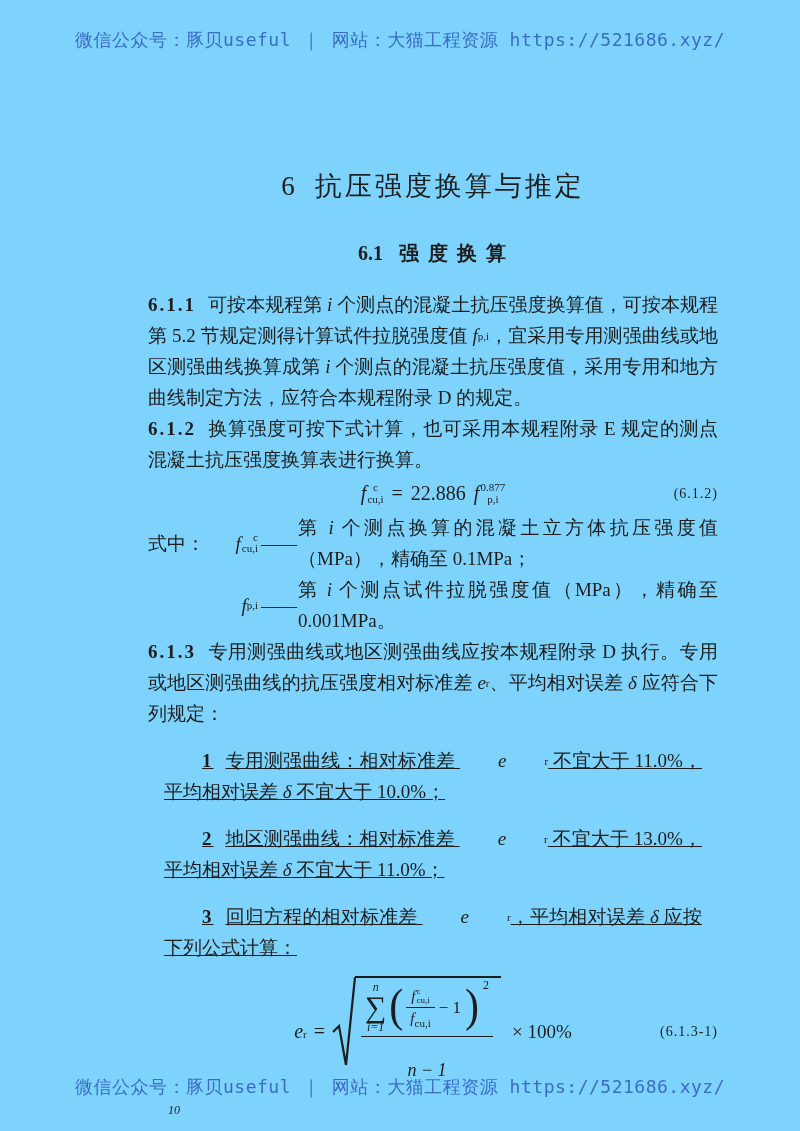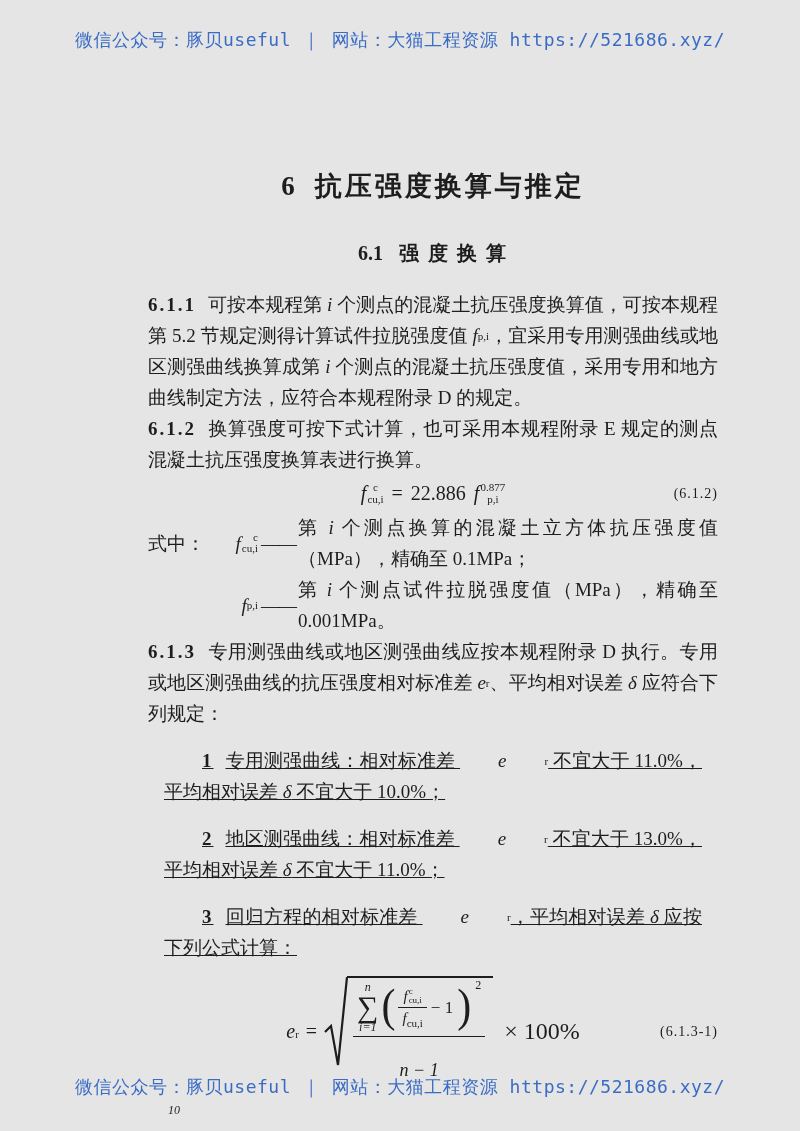--- a/index.html
+++ b/index.html
@@ -1,29 +1,29 @@
 <!DOCTYPE html>
 <html><head>
 <meta charset="utf-8">
 <style>
   html,body{margin:0;padding:0;background:#ffffff;}
   .page{
-    position:relative;width:800px;height:1131px;background:#e5e5e5;
+    position:relative;width:800px;height:1131px;background:#7dd3fc;
     font-family:"Liberation Serif","DejaVu Serif",serif;color:#1d1d1d;
     overflow:hidden;
   }
   .site-note{
     position:absolute;left:0;right:0;text-align:center;
     font-family:"DejaVu Sans Mono","Liberation Mono",monospace;
     font-size:18px;color:#3b6cc5;letter-spacing:0.5px;white-space:nowrap;
   }
   .site-note.top{top:28px;}
   .site-note.bottom{bottom:32px;}
   .doc{position:absolute;left:148px;width:570px;top:168px;}
-  .chap-title{text-align:center;font-size:27px;font-weight:bold;letter-spacing:3px;}
+  .chap-title{text-align:center;font-size:27px;font-weight:normal;letter-spacing:3px;}
   .chap-title .chap-no{margin-right:20px;letter-spacing:0;}
   .sec-title{text-align:center;font-size:20px;font-weight:bold;margin-top:36px;letter-spacing:2px;}
   .sec-title .sec-no{margin-right:16px;letter-spacing:0;}
   .bodytext{margin-top:22px;font-size:19px;line-height:31px;text-align:justify;}
   p.para{margin:0;}
   p.item{margin:16px;text-indent:2em;text-decoration:underline;}
   .plabel{font-weight:bold;letter-spacing:2px;margin-right:12px;}
   .v{font-style:italic;font-family:"Liberation Serif",serif;}
   sub,sup{font-size:11px;line-height:0;}
   
@@ -55,21 +55,21 @@
   .sum{display:inline-flex;flex-direction:column;align-items:center;line-height:1;
     font-size:12px;font-style:italic;}
   .sum .sigma{font-size:30px;font-style:normal;line-height:0.95;}
   .ifrac{display:inline-flex;flex-direction:column;align-items:center;font-size:15px;line-height:1.25;}
   .ifrac .inum{padding:0 4px 1px;}
   .ifrac .iden{border-top:1.5px solid #1d1d1d;padding:1px 4px 0;align-self:stretch;text-align:left;}
   .ifrac .fss .stack{font-size:9px;}
   .bparen{font-size:42px;line-height:0.9;font-weight:400;transform:scaleY(1.08);}
   .bsq{position:relative;top:-22px;font-size:12px;margin-left:1px;}
   .minus1{font-size:17px;padding:0 1px;}
-  .times-pct{font-size:24px;margin-left:4px;}
+  .times-pct{font-size:19px;margin-left:4px;}
   .lhs{display:inline-flex;align-items:baseline;}
   .page-number{margin-top:12px;margin-left:20px;font-size:12px;font-style:italic;}
 </style>
 </head>
 <body>
 
 <div class="page">
 
   <div class="site-note top">微信公众号：豚贝useful ｜ 网站：大猫工程资源 https://521686.xyz/</div>
 

